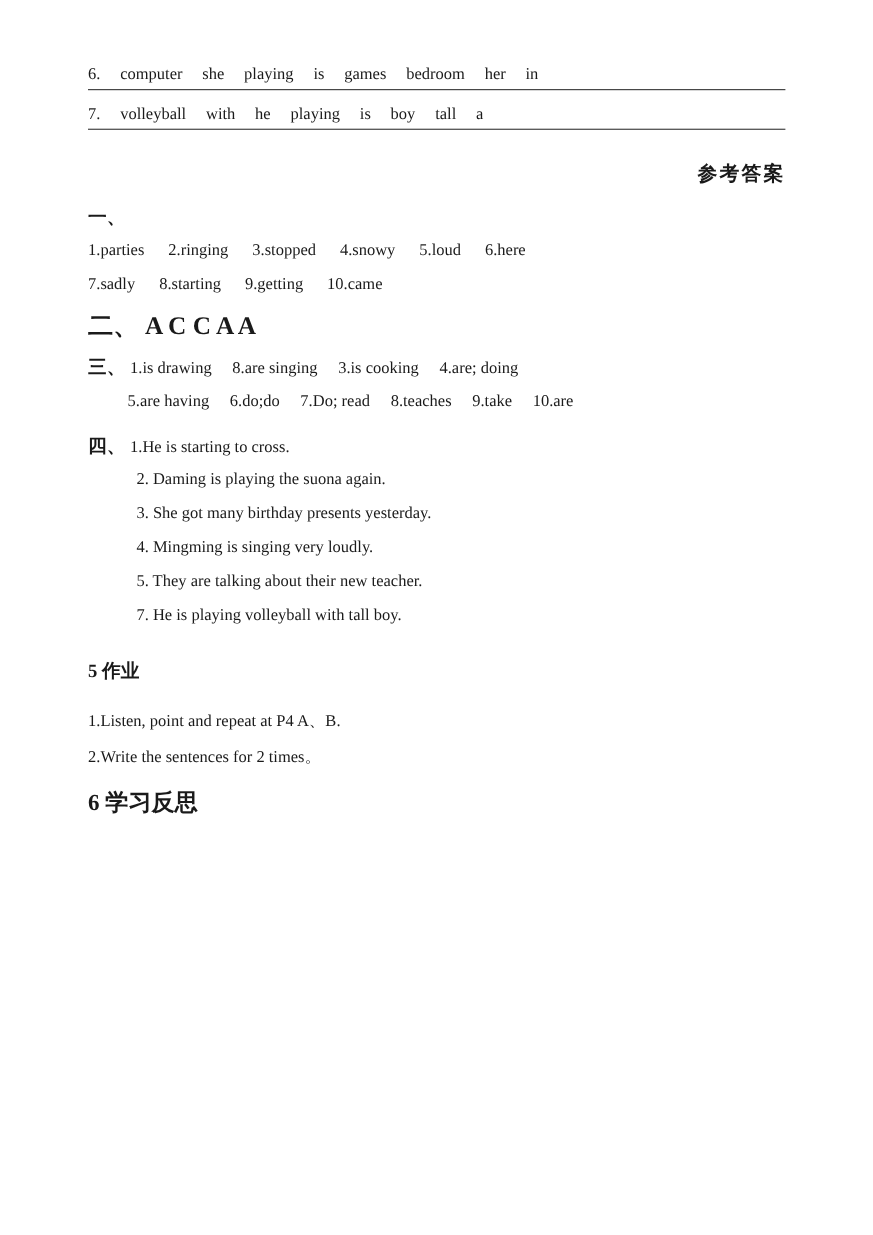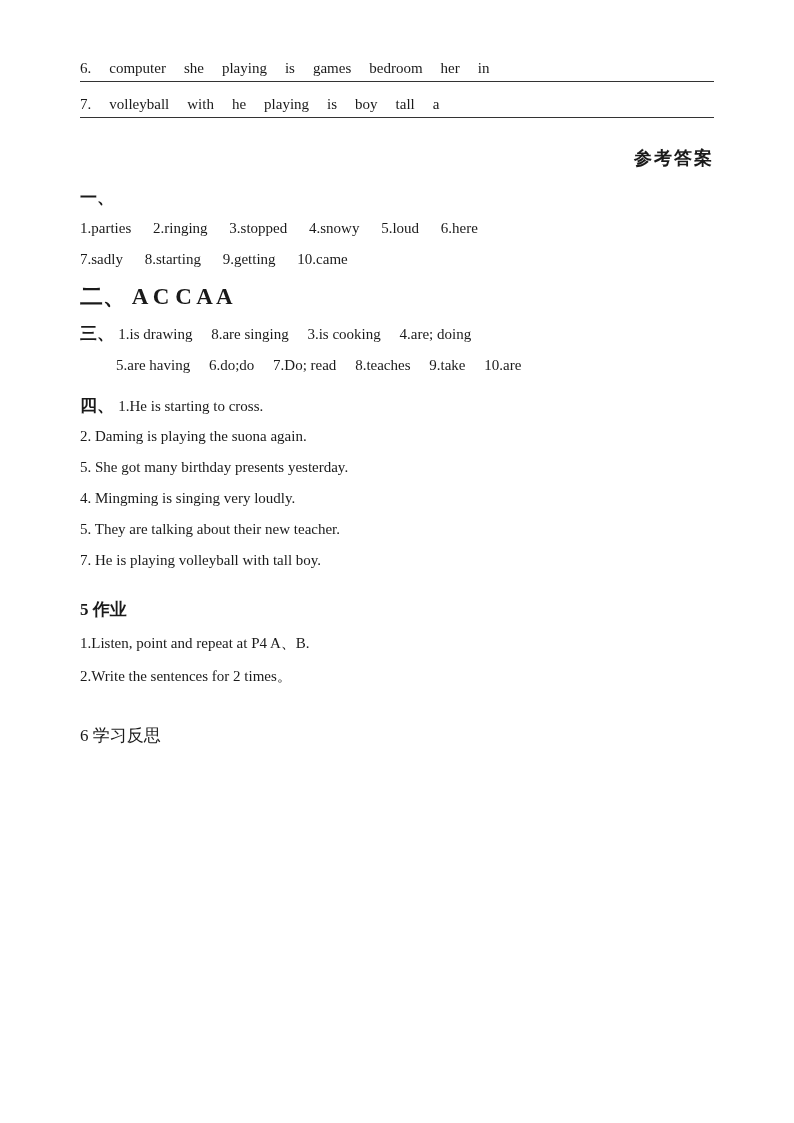--- a/index.html
+++ b/index.html
@@ -78,42 +78,43 @@
     }
 
     .indent {
       padding-left: 36px;
     }
 
     .part-four-item {
       font-size: 15px;
       margin-bottom: 4px;
       line-height: 1.8;
+      margin-left: 44px;
     }
 
     .homework-section {
       margin-top: 24px;
     }
 
     .homework-title {
       font-size: 17px;
       font-weight: bold;
-      margin-bottom: 10px;
+      margin-bottom: 23px;
     }
 
     .homework-item {
       font-size: 15px;
       margin-bottom: 8px;
       line-height: 1.7;
     }
 
     .reflect-title {
-      font-size: 17px;
-      font-weight: normal;
-      margin-top: 34px;
+      font-size: 21px;
+      font-weight: bold;
+      margin-top: 12px;
     }
 
     .bold {
       font-weight: bold;
     }
   </style>
 </head>
 <body>
 
 <div class="scramble-section">
@@ -188,21 +189,21 @@
   <span>9.take</span>&nbsp;&nbsp;&nbsp;&nbsp;
   <span>10.are</span>
 </div>
 
 <div style="margin-top:6px;">
   <div class="part-label bold">
     <span>四、</span>
     <span style="font-weight:normal; font-size:15px;">1.He is starting to cross.</span>
   </div>
   <div class="part-four-item">2. Daming is playing the suona again.</div>
-  <div class="part-four-item">5. She got many birthday presents yesterday.</div>
+  <div class="part-four-item">3. She got many birthday presents yesterday.</div>
   <div class="part-four-item">4. Mingming is singing very loudly.</div>
   <div class="part-four-item">5. They are talking about their new teacher.</div>
   <div class="part-four-item">7. He is playing volleyball with tall boy.</div>
 </div>
 
 <div class="homework-section">
   <div class="homework-title">5 作业</div>
   <div class="homework-item">1.Listen, point and repeat at P4 A、B.</div>
   <div class="homework-item">2.Write the sentences for 2 times。</div>
 </div>

